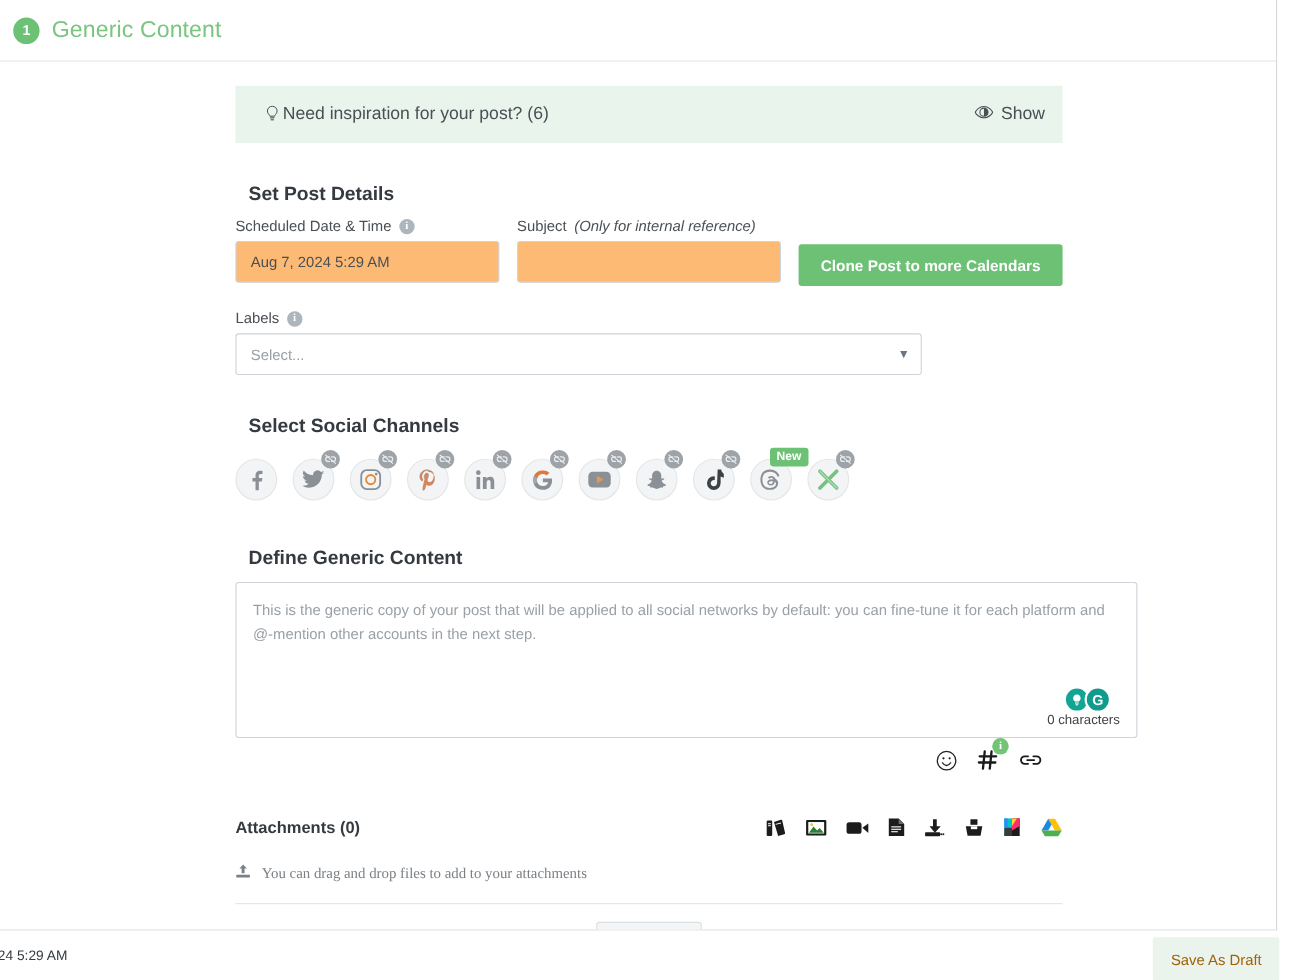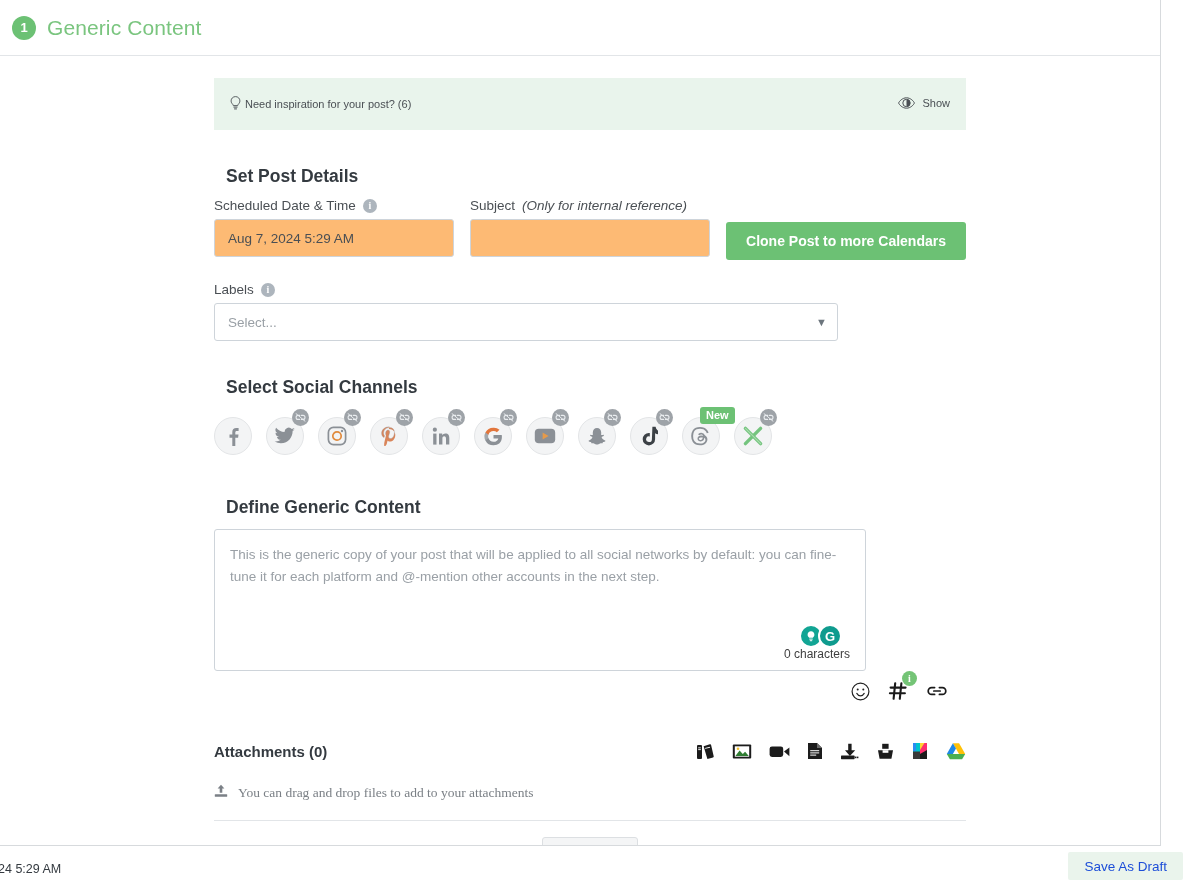--- a/index.html
+++ b/index.html
@@ -45,22 +45,22 @@
 
   
   #content { padding-top:22px; }
   .col { width:752px; margin-left:214px; }
 
   
   .inspire {
     background:#e9f4ec;
     height:52px;
     display:flex; align-items:center;
-    padding:0 16px 0 16px;
-    font-size:11px; color:#4a4f54;
+    padding:0 16px 0 28px;
+    font-size:16px; color:#4a4f54;
   }
   .inspire .left { display:flex; align-items:center; gap:4px; flex:1; }
   .inspire .right { display:flex; align-items:flex-start; gap:7px; color:#4a4f54; cursor:pointer; }
   .bulb { font-size:14px; line-height:1; }
 
   
   .sec-h {
     font-size:17.5px; font-weight:bold; color:#343a40;
     margin:36px 0 11px 12px;
   }
@@ -130,21 +130,21 @@
     background:#6cc174; color:#fff;
     font-size:11px; font-weight:bold;
     padding:2px 6px; border-radius:3px;
     z-index:4; white-space:nowrap;
     line-height:1.2;
   }
 
   
   #composer {
     position:relative;
-    width:652px; height:142px;
+    width:820px; height:142px;
     border:1px solid #ced4da; border-radius:3px;
     margin-top:8px; background:#fff;
   }
   #composer .ph {
     position:absolute; left:15px; top:14px; right:15px;
     font-size:13.5px; color:#9aa0a6; line-height:22px;
   }
   #charcount {
     position:absolute; right:15px; bottom:9px;
     font-size:12px; color:#404040;
@@ -199,24 +199,24 @@
 
   
   #footer {
     position:absolute; left:0; top:846px;
     width:1185px; height:45px;
     background:#fff;
     display:flex; align-items:center;
   }
   #footer-time { font-size:12.5px; color:#343a40; padding-left:0px; margin-left:-2px; }
   #save-draft {
-    position:absolute; right:2px; top:6px;
-    background:#eaf4ec; color:#1d4ed8;
+    position:absolute; right:22px; top:6px;
+    background:#eaf4ec; color:#a16207;
     border:none; border-radius:2px;
-    height:28px; padding:0 16px;
+    height:40px; padding:0 16px;
     font-size:13.5px; font-family:"Liberation Sans", sans-serif;
     cursor:pointer;
   }
 </style>
 </head>
 <body>
 
 <div id="modal">
 
   <div id="step-header">

